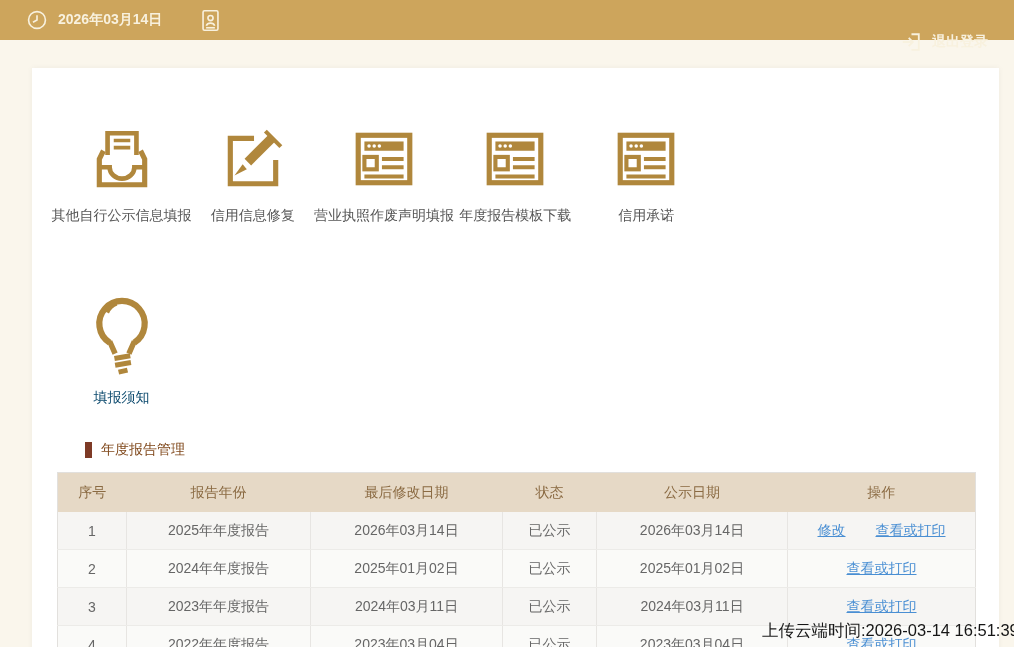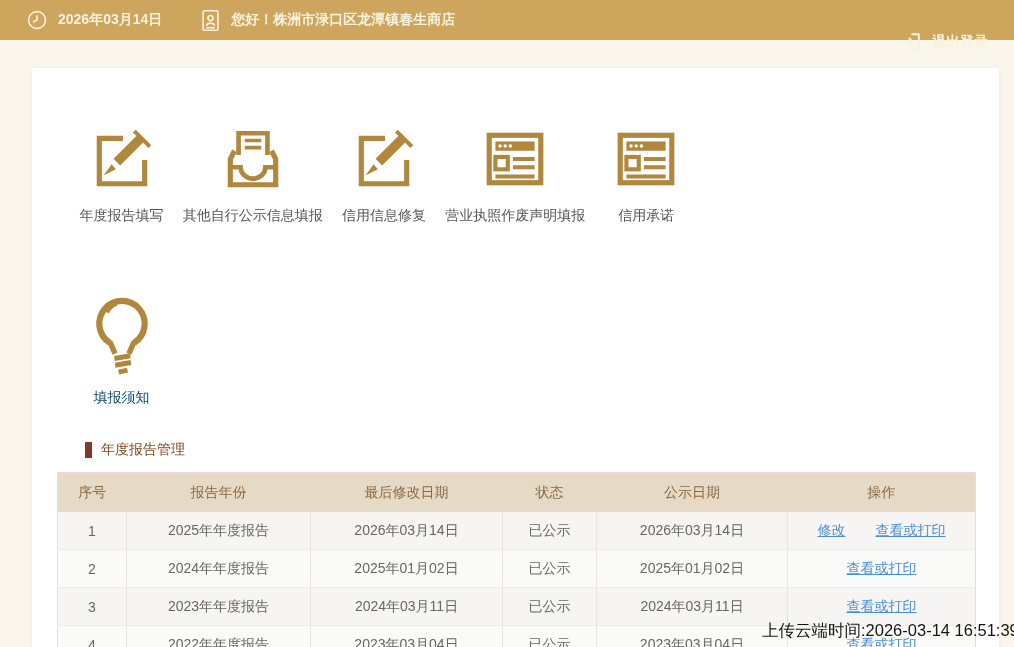--- a/index.html
+++ b/index.html
@@ -59,47 +59,35 @@
   </span>
   <span>2026年03月14日</span>
   <span class="ico greet-ico">
     <svg width="21" height="23" viewBox="0 0 22 24" fill="none" stroke="#f8f1de" stroke-width="1.7">
       <rect x="3.2" y="1.8" width="15.6" height="20.4" rx="1.5"></rect>
       <circle cx="11" cy="9.4" r="2.7"></circle>
       <path d="M6.6 17.6 a4.6 4 0 0 1 8.8 0"></path>
       <path d="M6.4 19.6 H15.6"></path>
     </svg>
   </span>
-  <span>您好！株洲市渌口区龙潭镇春生商店</span>
   <span class="spacer"></span>
   <span class="logout">
     <span class="ico">
       <svg width="22" height="22" viewBox="0 0 24 24" fill="none" stroke="#f8f1de" stroke-width="2">
         <path d="M12.5 3.5 H20.5 V20.5 H12.5"></path>
         <path d="M3 12 H13.5"></path>
         <path d="M9.5 7.5 L14 12 L9.5 16.5" fill="none"></path>
       </svg>
     </span>
     <span>退出登录</span>
   </span>
 </div>
 
 <div class="card">
   <div class="shortcut-grid" id="shortcut-grid">
-  <div class="shortcut">
-    <span class="shortcut-icon">
-          <svg width="66" height="66" viewBox="0 0 64 64" fill="none" stroke="#b0873c">
-      <path d="M54 33 V56 H10 V12 H33" stroke-width="5"></path>
-      <path d="M51 11 L27 35" stroke-width="9"></path>
-      <polygon points="14,48 26,42 22,37" fill="#b0873c" stroke="none"></polygon>
-      <path d="M44 5 L59 20" stroke-width="4"></path>
-    </svg>
-        </span>
-    <span class="shortcut-label">年度报告填写</span>
-  </div>
 
   <div class="shortcut">
     <span class="shortcut-icon">
           <svg width="66" height="66" viewBox="0 0 64 64" fill="none" stroke="#b0873c">
       <path d="M18 28 V7 H46 V28" stroke-width="4.5"></path>
       <path d="M24 14 H40 M24 21 H40" stroke-width="3.5"></path>
       <path d="M14 24 L10 32 V57 H54 V32 L50 24" stroke-width="5"></path>
       <path d="M10 40 H20 A12 11 0 0 0 44 40 H54" stroke-width="4.5"></path>
     </svg>
         </span>
@@ -126,20 +114,34 @@
       <circle cx="17.5" cy="19.5" r="1.7" fill="#fff" stroke="none"></circle>
       <circle cx="22.5" cy="19.5" r="1.7" fill="#fff" stroke="none"></circle>
       <circle cx="27.5" cy="19.5" r="1.7" fill="#fff" stroke="none"></circle>
       <rect x="13" y="30" width="12" height="12" stroke-width="4"></rect>
       <path d="M30 32 H51 M30 40 H51 M13 49 H51" stroke-width="4"></path>
     </svg>
         </span>
     <span class="shortcut-label">营业执照作废声明填报</span>
   </div>
 
+  <div class="shortcut">
+    <span class="shortcut-icon">
+          <svg width="66" height="66" viewBox="0 0 64 64" fill="none" stroke="#b0873c">
+      <rect x="7" y="9" width="50" height="46" stroke-width="5"></rect>
+      <rect x="13" y="15" width="38" height="9" fill="#b0873c" stroke="none"></rect>
+      <circle cx="17.5" cy="19.5" r="1.7" fill="#fff" stroke="none"></circle>
+      <circle cx="22.5" cy="19.5" r="1.7" fill="#fff" stroke="none"></circle>
+      <circle cx="27.5" cy="19.5" r="1.7" fill="#fff" stroke="none"></circle>
+      <rect x="13" y="30" width="12" height="12" stroke-width="4"></rect>
+      <path d="M30 32 H51 M30 40 H51 M13 49 H51" stroke-width="4"></path>
+    </svg>
+        </span>
+    <span class="shortcut-label">年度报告模板下载</span>
+  </div>
 
 
   <div class="shortcut">
     <span class="shortcut-icon">
           <svg width="66" height="66" viewBox="0 0 64 64" fill="none" stroke="#b0873c">
       <rect x="7" y="9" width="50" height="46" stroke-width="5"></rect>
       <rect x="13" y="15" width="38" height="9" fill="#b0873c" stroke="none"></rect>
       <circle cx="17.5" cy="19.5" r="1.7" fill="#fff" stroke="none"></circle>
       <circle cx="22.5" cy="19.5" r="1.7" fill="#fff" stroke="none"></circle>
       <circle cx="27.5" cy="19.5" r="1.7" fill="#fff" stroke="none"></circle>

